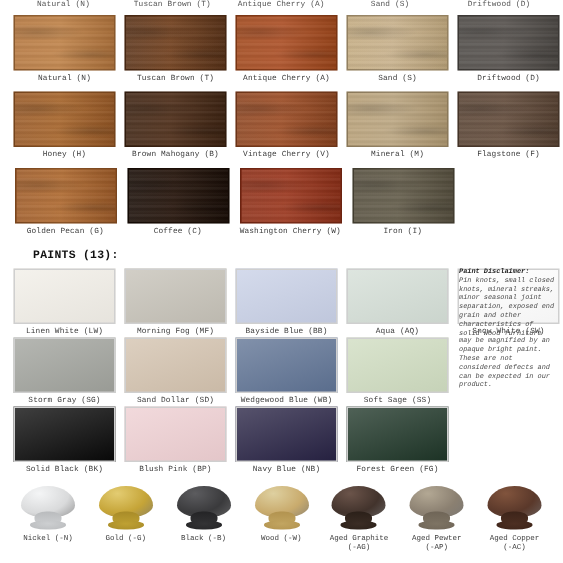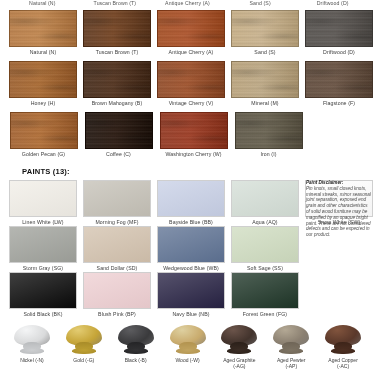--- a/index.html
+++ b/index.html
@@ -2,21 +2,21 @@
 <html><head>
 <meta charset="utf-8">
 <style>
   html,body{margin:0;padding:0;}
   body{
     width:375px;height:375px;overflow:hidden;background:#ffffff;
     font-family:"Liberation Sans","DejaVu Sans",sans-serif;
     color:#333;
     -webkit-font-smoothing:antialiased;
   }
-  .page{position:relative;width:375px;height:375px;}
+  .page{position:relative;width:375px;height:375px;font-family:Liberation Mono, monospace;}
 
   
   .row{display:flex;width:375px;box-sizing:border-box;padding:0 6px;}
   .cell{width:75px;box-sizing:border-box;padding:0 3px;text-align:center;}
   .cap{
     font-size:5.2px;line-height:7px;color:#3c3c3c;
     letter-spacing:.1px;white-space:nowrap;overflow:hidden;
     text-overflow:ellipsis;
   }
 

